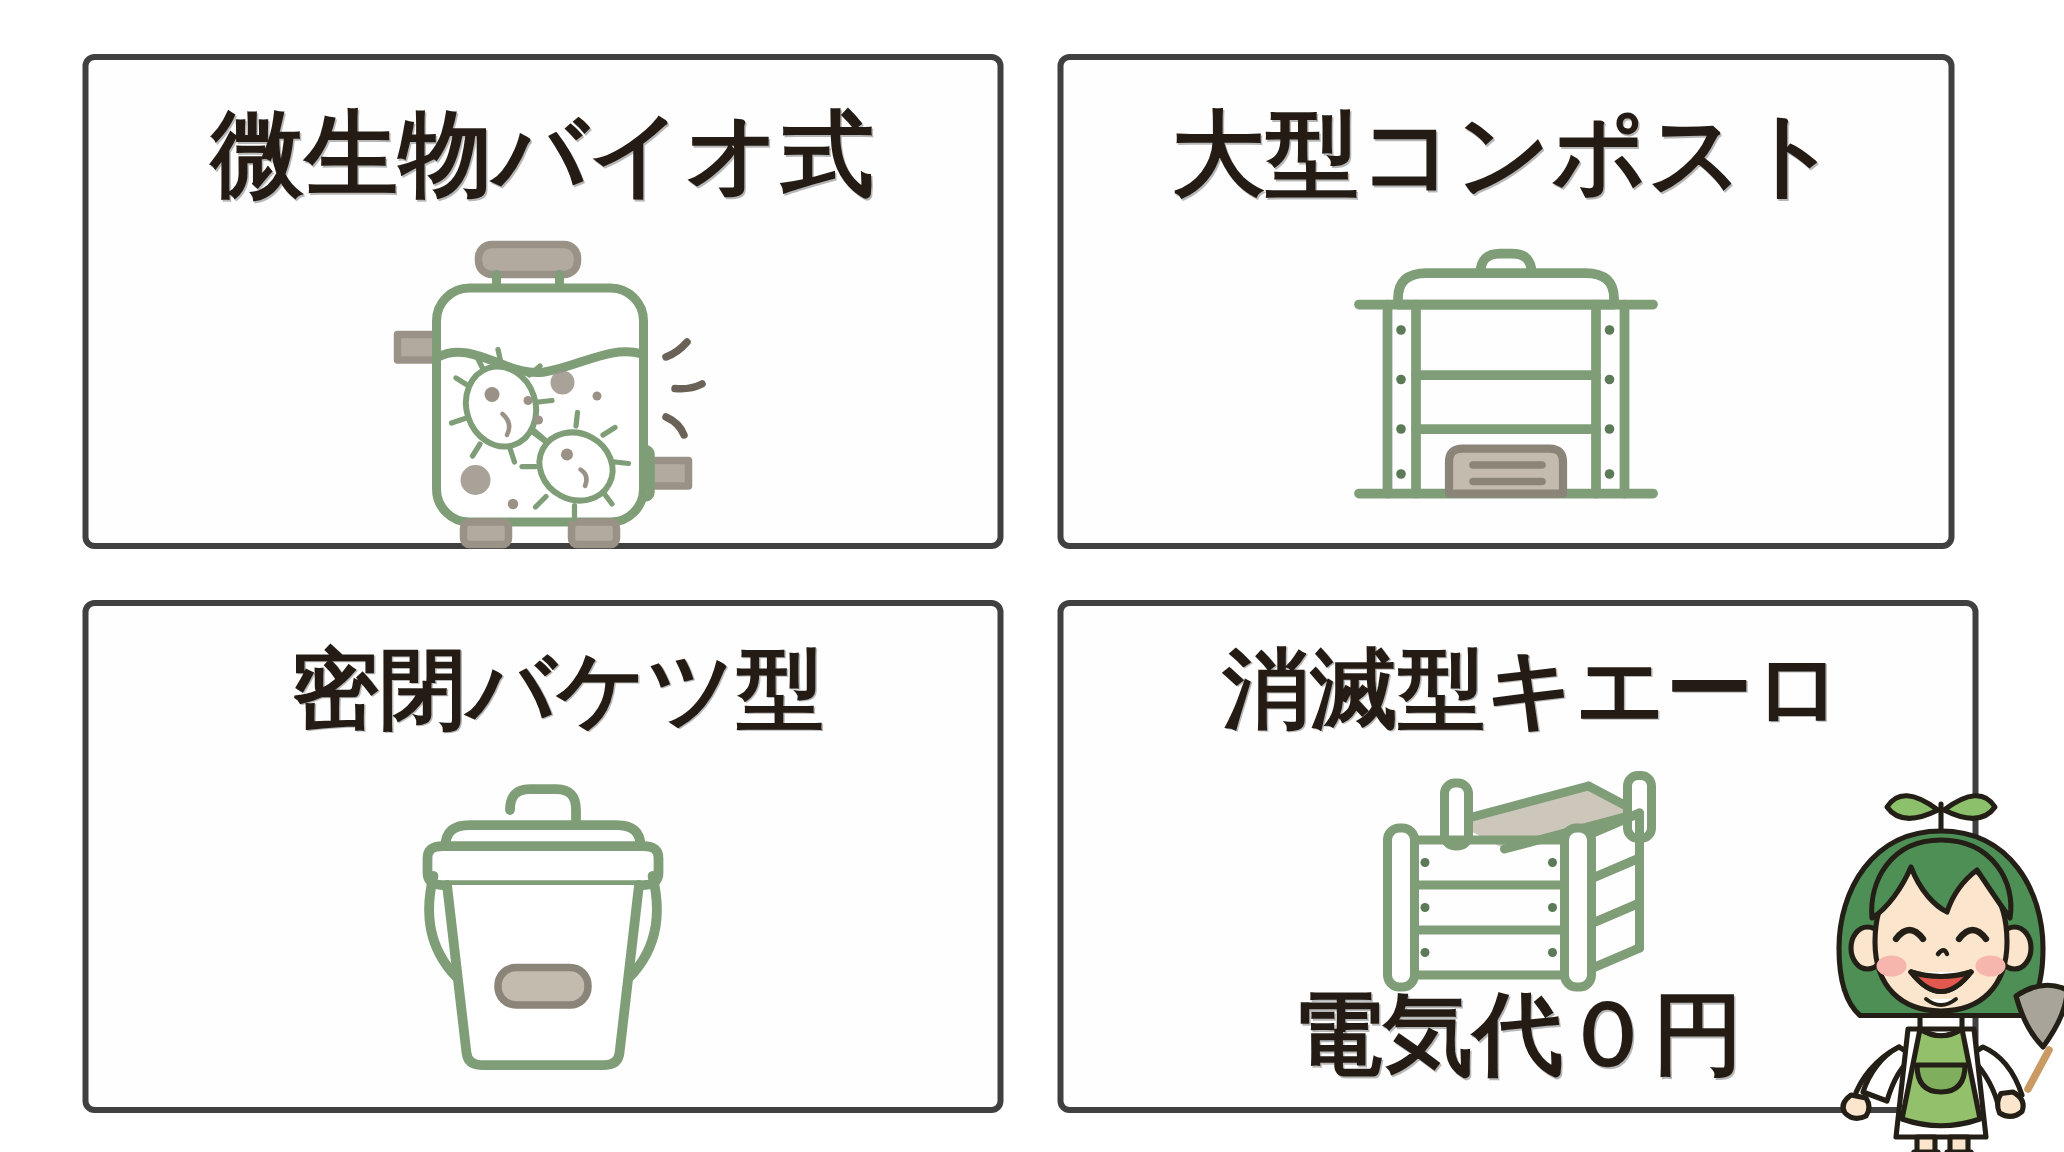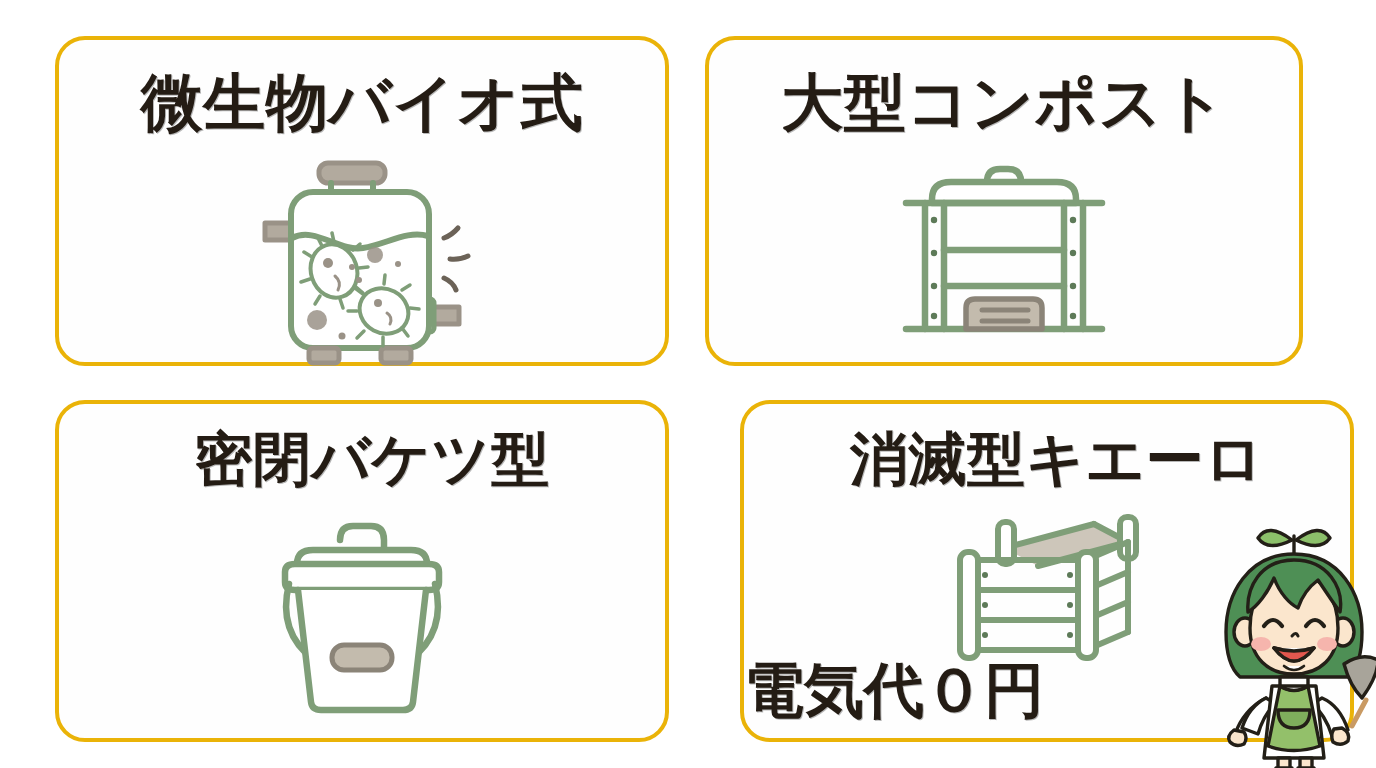--- a/index.html
+++ b/index.html
@@ -21,27 +21,27 @@
     width: 1376px;
     height: 768px;
     background: #ffffff;
   }
 
   
   .card {
     position: absolute;
     box-sizing: border-box;
     background: #fefefe;
-    border: 4px solid #eab308;
-    border-radius: 30px;
+    border: 4px solid #404040;
+    border-radius: 8px;
   }
   .card-1 { left: 55px;  top: 36px;  width: 614px; height: 330px; }
   .card-2 { left: 705px; top: 36px;  width: 598px; height: 330px; }
   .card-3 { left: 55px;  top: 400px; width: 614px; height: 342px; }
-  .card-4 { left: 705px; top: 400px; width: 614px; height: 342px; margin-left: 35px; }
+  .card-4 { left: 705px; top: 400px; width: 614px; height: 342px; }
 
   .card-title {
     position: absolute;
     left: 0;
     right: 0;
     text-align: center;
     font-family: "DejaVu Sans", "Liberation Sans", sans-serif;
     font-weight: 700;
     color: #241c14;
     letter-spacing: 0.01em;
@@ -62,20 +62,21 @@
   }
   .card-1 .card-icon { top: 116px; }
   .card-2 .card-icon { top: 118px; }
   .card-3 .card-icon { top: 108px; }
   .card-4 .card-icon { top: 100px; }
 
   .card-caption {
     position: absolute;
     left: 0;
     right: 0;
+    text-align: center;
     font-family: "DejaVu Sans", "Liberation Sans", sans-serif;
     font-weight: 700;
     font-size: 60px;
     line-height: 1;
     color: #241c14;
     white-space: nowrap;
     text-shadow: 1px 1px 0 rgba(0,0,0,0.28);
   }
   .card-4 .card-caption { top: 256px; }
 

